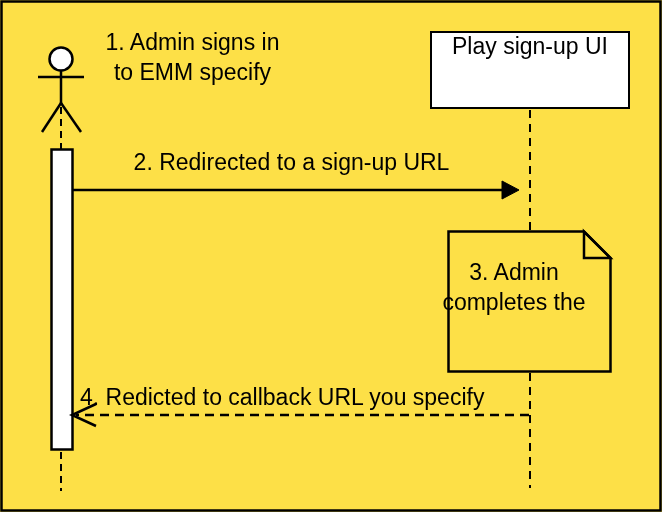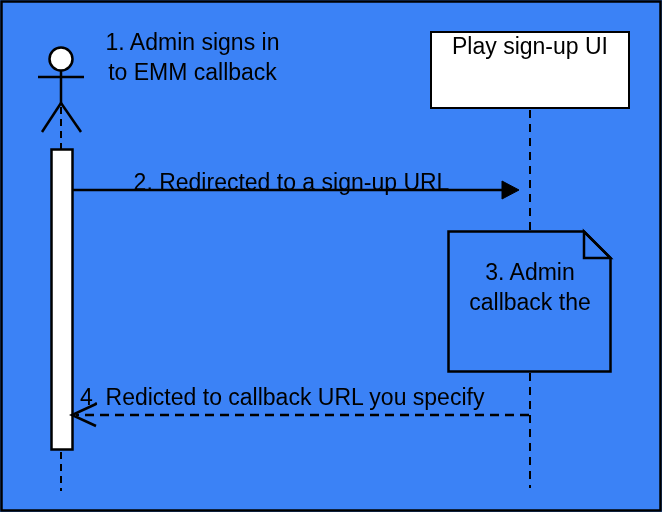--- a/index.html
+++ b/index.html
@@ -5,21 +5,21 @@
   html, body {
     margin: 0;
     padding: 0;
     background: #ffffff;
     font-family: "Liberation Sans", sans-serif;
   }
   .canvas {
     position: relative;
     width: 662px;
     height: 512px;
-    background: #3b82f6;
+    background: #fde047;
     overflow: hidden;
   }
   .diagram-svg {
     position: absolute;
     top: 0;
     left: 0;
     width: 662px;
     height: 512px;
   }
   
@@ -32,23 +32,23 @@
   .fill-black { fill: #000000; stroke: #000000; stroke-width: 1; }
   
   .label {
     position: absolute;
     color: #000000;
     font-size: 23px;
     text-align: center;
     white-space: nowrap;
   }
   .actor-annotation { left: 90px; top: 27px; width: 205px; line-height: 30px; }
-  .msg2-label       { left: 91px; top: 169px; width: 401px; line-height: 26px; }
+  .msg2-label       { left: 91px; top: 149px; width: 401px; line-height: 26px; }
   .msg4-label       { left: 80px; top: 385px; width: 400px; line-height: 24px; }
-  .note-label       { left: 450px; top: 257px; width: 160px; line-height: 30px; }
+  .note-label       { left: 434px; top: 257px; width: 160px; line-height: 30px; }
   .participant-box {
     position: absolute;
     left: 430px;
     top: 31px;
     width: 200px;
     height: 78px;
     box-sizing: border-box;
     border: 2.5px solid #000000;
     background: #ffffff;
     display: flex;
@@ -87,29 +87,29 @@
 
     <line x1="529" y1="415" x2="76" y2="415" class="s25 dash-msg"></line>
     <polyline points="96,404 72,415 96,426" class="s25"></polyline>
 
     <path d="M448.5,231.5 L584,231.5 L610.5,258 L610.5,371.5 L448.5,371.5 Z" class="s25" fill="#ffffff"></path>
     <path d="M584,231.5 L584,258 L610.5,258 Z" class="s25" fill="#f2f2f2"></path>
   </svg>
 
   <div class="label actor-annotation">
     <div>1. Admin signs in</div>
-    <div>to EMM callback</div>
+    <div>to EMM specify</div>
   </div>
 
   <div class="participant-box">
     <span>Play sign-up UI</span>
   </div>
 
   <div class="label msg2-label">2. Redirected to a sign-up URL</div>
 
   <div class="label note-label">
     <div>3. Admin</div>
-    <div>callback the</div>
+    <div>completes the</div>
   </div>
 
   <div class="label msg4-label">4. Redicted to callback URL you specify</div>
 
 </div>
 
 </body></html>

